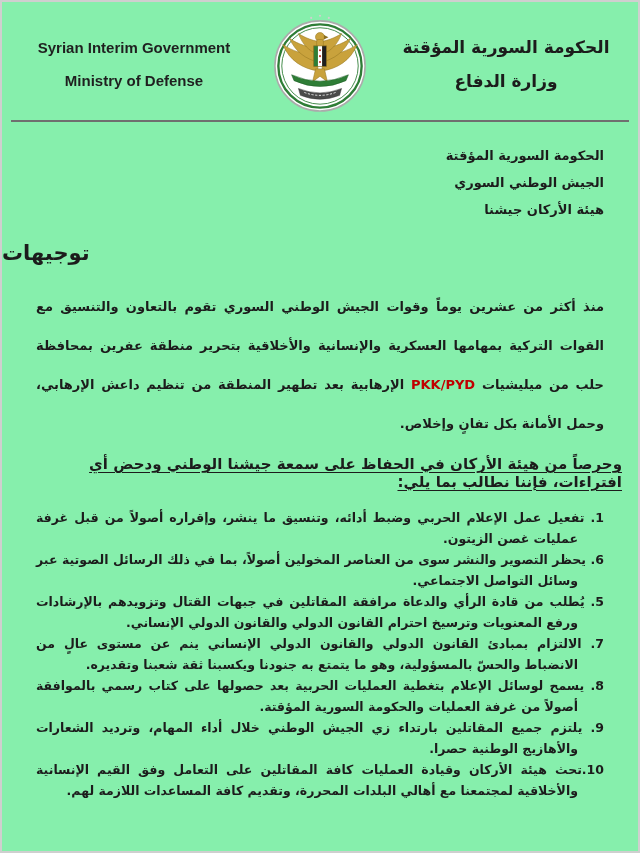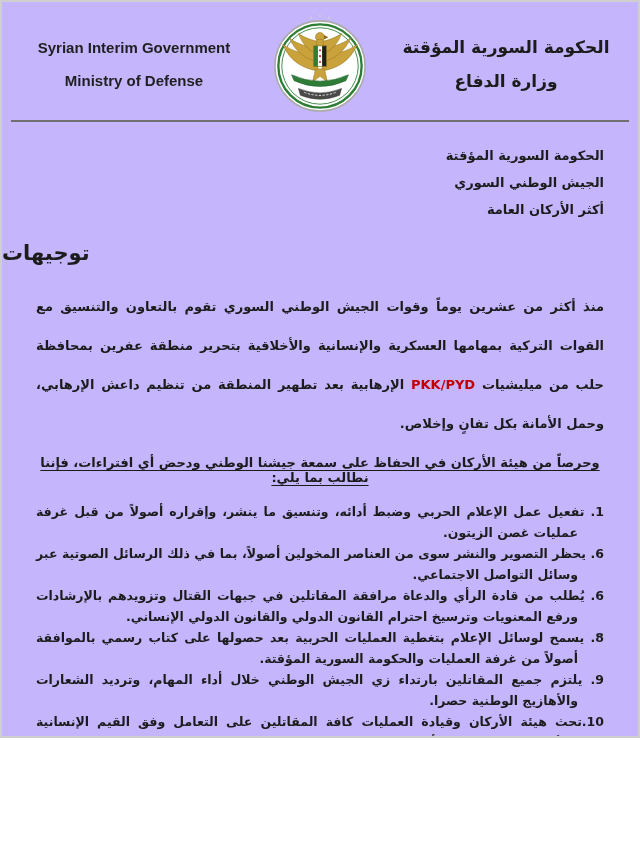--- a/index.html
+++ b/index.html
@@ -1,19 +1,19 @@
 <!DOCTYPE html>
 <html><head>
 <meta charset="utf-8">
 <style>
   html,body { margin:0; padding:0; background:#ffffff; }
   .page {
     position:relative; box-sizing:border-box;
-    width:640px; height:738px;
-    background:#c4b5fd;
+    width:640px; height:853px;
+    background:#86efac;
     border:2px solid #cfcfcf;
     overflow:hidden;
     font-family:"DejaVu Sans", sans-serif;
     color:#1c1c1c;
   }
   
   .header { display:flex; align-items:center; padding:12px 16px 0 16px; }
   .h-left {
     width:232px; text-align:center; font-weight:bold; font-size:15px; color:#1f1f1f;
     font-family:"Liberation Sans","DejaVu Sans",sans-serif;
@@ -33,23 +33,23 @@
   .doc-title { font-weight:bold; font-size:21px; margin-top:18px; }
   
   .intro {
     direction:rtl; text-align:justify;
     padding:0 34px; margin-top:22px;
     font-weight:bold; font-size:13px; line-height:39px;
   }
   .red { color:#c00000; }
   
   .demand {
-    direction:rtl; text-align:center;
+    direction:rtl; text-align:right;
     padding:0 16px; margin-top:12px;
-    font-weight:bold; font-size:13px;
+    font-weight:bold; font-size:15px;
     text-decoration:underline; text-underline-offset:3px;
   }
   
   .list { direction:rtl; padding:0 34px; margin-top:17px; font-weight:bold; font-size:12.5px; line-height:20.5px; }
   .li { padding-right:26px; text-indent:-26px; text-align:justify; margin-bottom:1px; }
 </style>
 </head>
 <body>
 
 <div class="page">
@@ -108,31 +108,32 @@
       <div class="l1">الحكومة السورية المؤقتة</div>
       <div class="l2">وزارة الدفاع</div>
     </div>
   </div>
 
   <hr class="rule">
 
   <div class="letterhead">
     <div>الحكومة السورية المؤقتة</div>
     <div>الجيش الوطني السوري</div>
-    <div>أكثر الأركان العامة</div>
+    <div>هيئة الأركان جيشنا</div>
   </div>
 
   <div class="doc-title">توجيهات</div>
 
   <div class="intro"><span>منذ أكثر من عشرين يوماً وقوات الجيش الوطني السوري تقوم بالتعاون والتنسيق مع القوات التركية بمهامها العسكرية والإنسانية والأخلاقية بتحرير منطقة عفرين بمحافظة حلب من ميليشيات </span><span class="red">PKK/PYD</span><span> الإرهابية بعد تطهير المنطقة من تنظيم داعش الإرهابي، وحمل الأمانة بكل تفانٍ وإخلاص.</span></div>
 
   <div class="demand">وحرصاً من هيئة الأركان في الحفاظ على سمعة جيشنا الوطني ودحض أي افتراءات، فإننا نطالب بما يلي:</div>
 
   <div class="list">
       <div class="li">1. تفعيل عمل الإعلام الحربي وضبط أدائه، وتنسيق ما ينشر، وإقراره أصولاً من قبل غرفة عمليات غصن الزيتون.</div>
       <div class="li">6. يحظر التصوير والنشر سوى من العناصر المخولين أصولاً، بما في ذلك الرسائل الصوتية عبر وسائل التواصل الاجتماعي.</div>
-      <div class="li">6. يُطلب من قادة الرأي والدعاة مرافقة المقاتلين في جبهات القتال وتزويدهم بالإرشادات ورفع المعنويات وترسيخ احترام القانون الدولي والقانون الدولي الإنساني.</div>
+      <div class="li">5. يُطلب من قادة الرأي والدعاة مرافقة المقاتلين في جبهات القتال وتزويدهم بالإرشادات ورفع المعنويات وترسيخ احترام القانون الدولي والقانون الدولي الإنساني.</div>
+      <div class="li">7. الالتزام بمبادئ القانون الدولي والقانون الدولي الإنساني ينم عن مستوى عالٍ من الانضباط والحسّ بالمسؤولية، وهو ما يتمتع به جنودنا ويكسبنا ثقة شعبنا وتقديره.</div>
       <div class="li">8. يسمح لوسائل الإعلام بتغطية العمليات الحربية بعد حصولها على كتاب رسمي بالموافقة أصولاً من غرفة العمليات والحكومة السورية المؤقتة.</div>
       <div class="li">9. يلتزم جميع المقاتلين بارتداء زي الجيش الوطني خلال أداء المهام، وترديد الشعارات والأهازيج الوطنية حصرا.</div>
       <div class="li">10.تحث هيئة الأركان وقيادة العمليات كافة المقاتلين على التعامل وفق القيم الإنسانية والأخلاقية لمجتمعنا مع أهالي البلدات المحررة، وتقديم كافة المساعدات اللازمة لهم.</div>
     </div>
 
 </div>
 
 </body></html>

